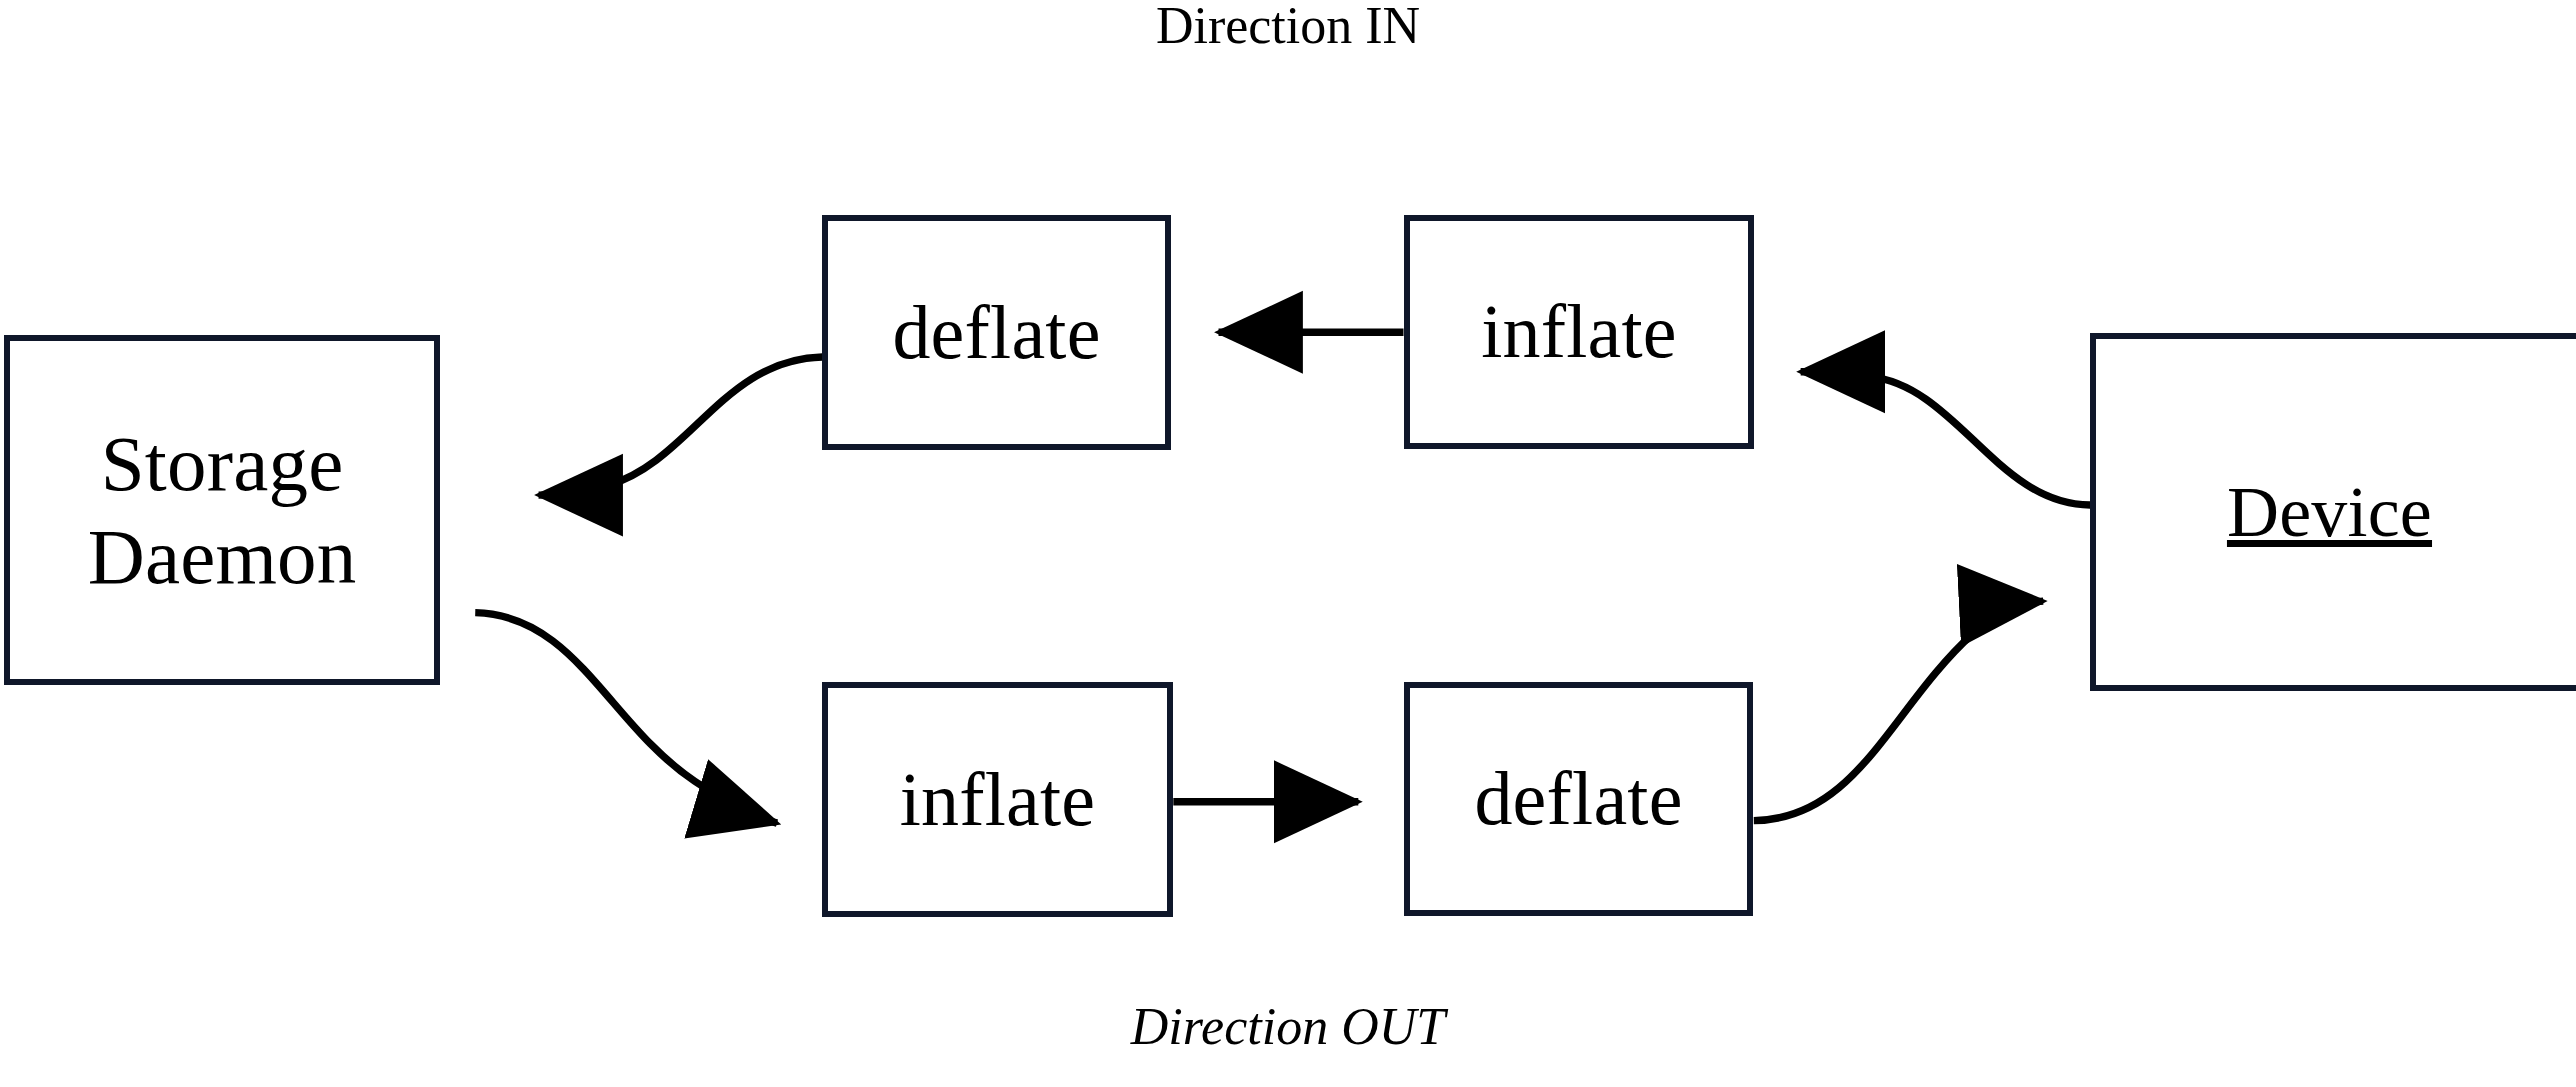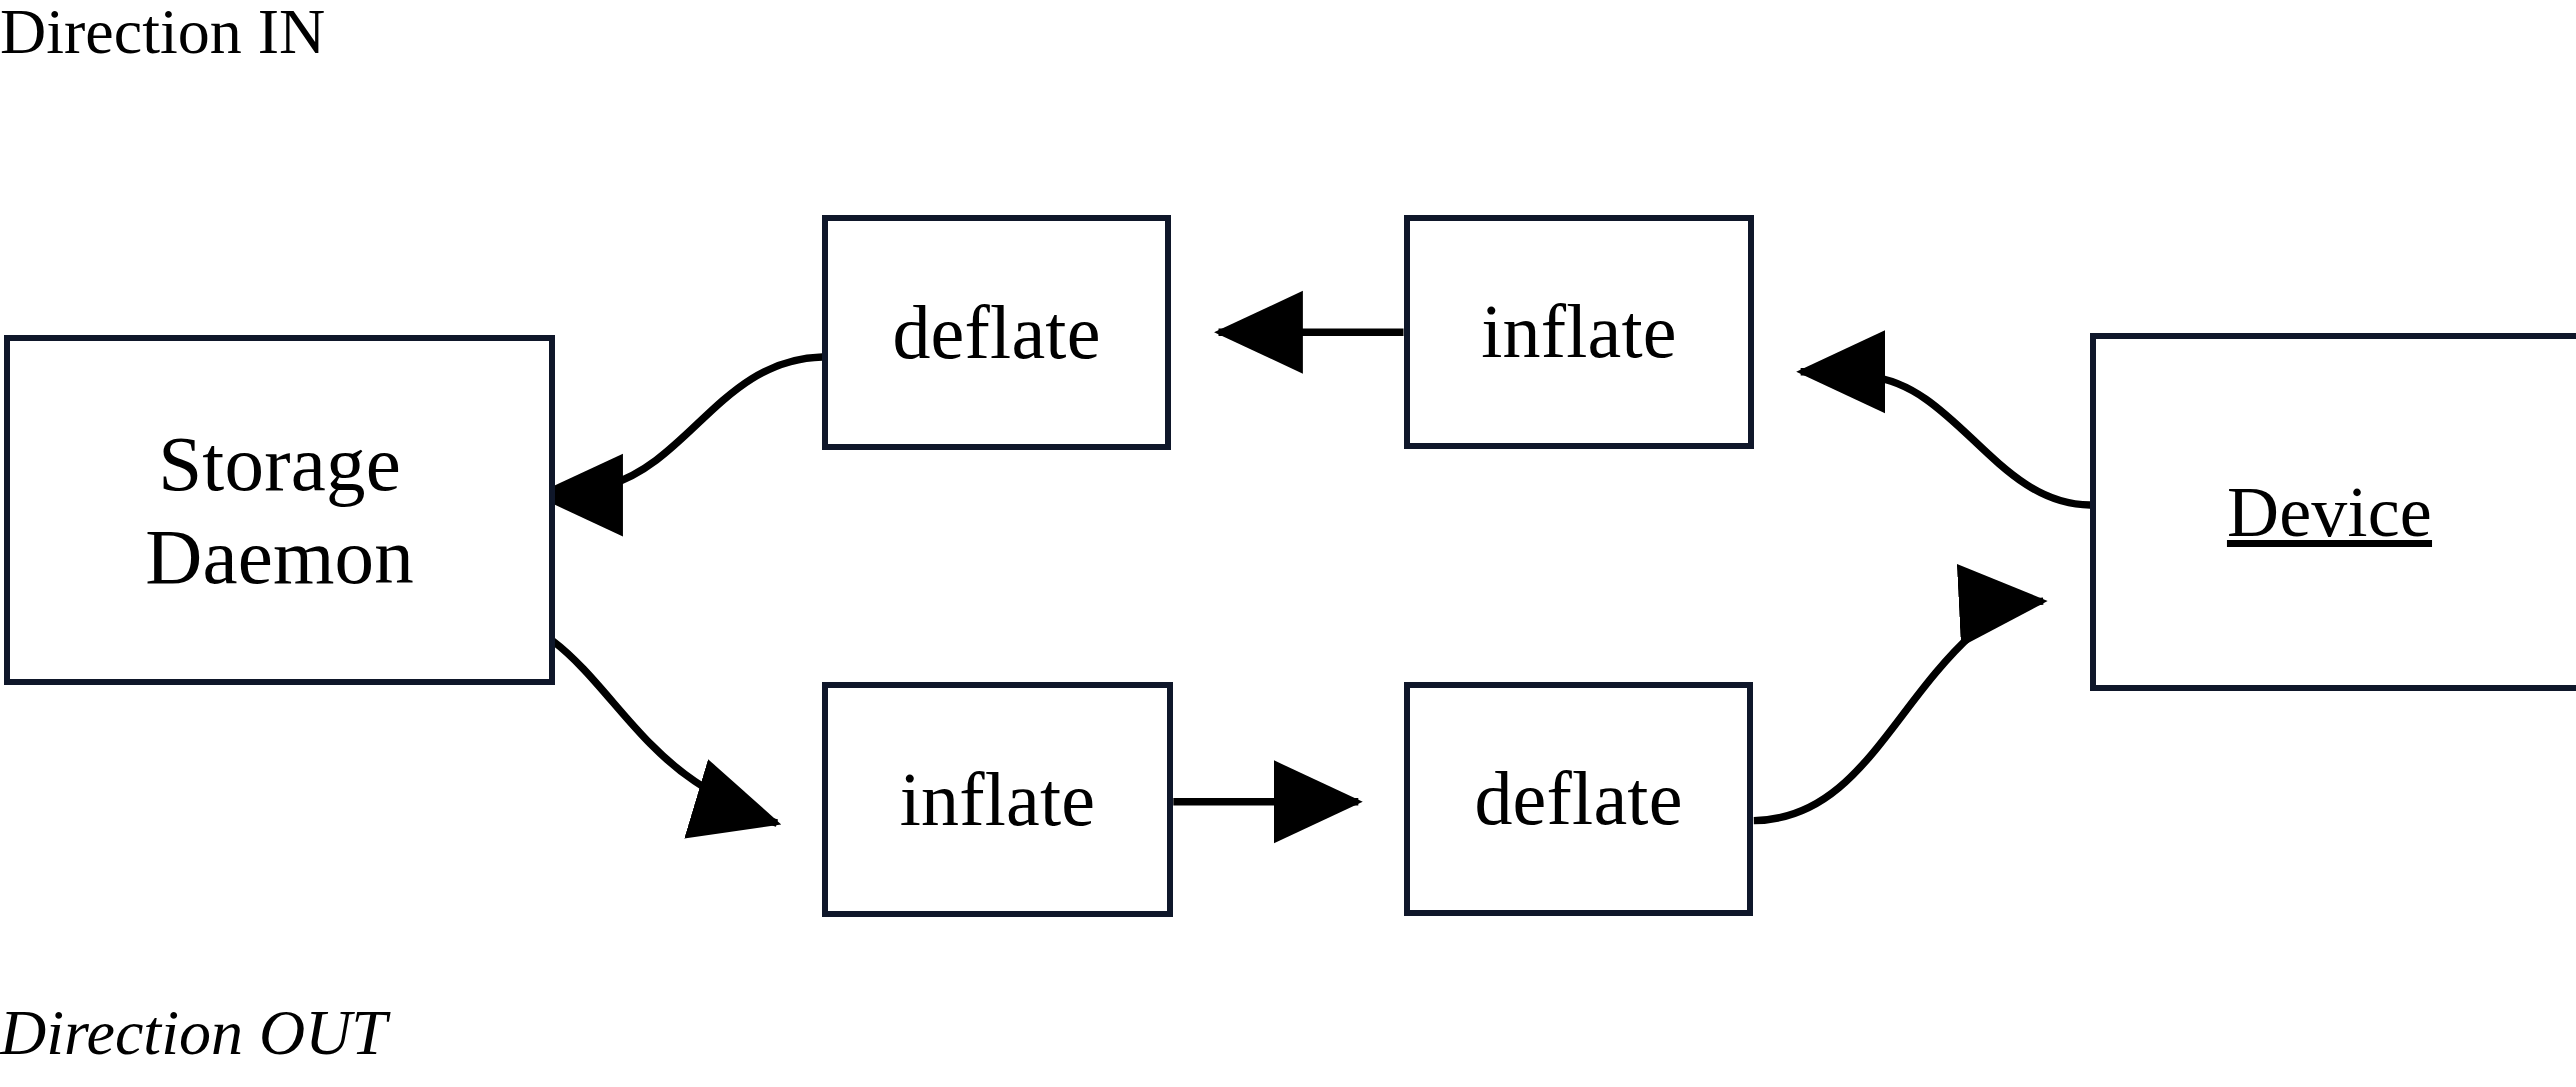--- a/index.html
+++ b/index.html
@@ -44,21 +44,21 @@
   }
   .node-label {
     display: block;
     line-height: 1.18;
     white-space: pre-line;
     letter-spacing: 0.2px;
   }
 
   
   #node-storage-daemon {
-    left: 4.1px;  top: 335px;  width: 551px;  height: 350px;
+    left: 4.1px;  top: 335px;  width: 436px;  height: 350px;
   }
   #node-storage-daemon .node-label { font-size: 79px; }
 
   #node-deflate-in {
     left: 822px; top: 215px; width: 349px; height: 235px;
   }
   #node-deflate-in .node-label { font-size: 76px; }
 
   #node-inflate-in {
     left: 1404px; top: 215px; width: 350px; height: 234px;
@@ -78,24 +78,24 @@
 
   #node-deflate-out {
     left: 1404px; top: 682px; width: 349px; height: 234px;
   }
   #node-deflate-out .node-label { font-size: 76px; }
 
   
   .direction-caption {
     position: absolute;
     z-index: 3;
-    font-size: 64px;
+    font-size: 52px;
     line-height: 1;
     white-space: nowrap;
-    text-align: left;
+    text-align: center;
   }
   #caption-direction-in  { left: 0; top: 0px;    width: 2576px; }
   #caption-direction-out { left: 0; top: 1001px; width: 2576px; font-style: italic; }
 </style>
 </head>
 <body>
 
 <div id="diagram-root">
 
   <svg id="connector-layer" viewBox="0 0 3133 1323" width="2576" height="1088" xmlns="http://www.w3.org/2000/svg" aria-hidden="true">

